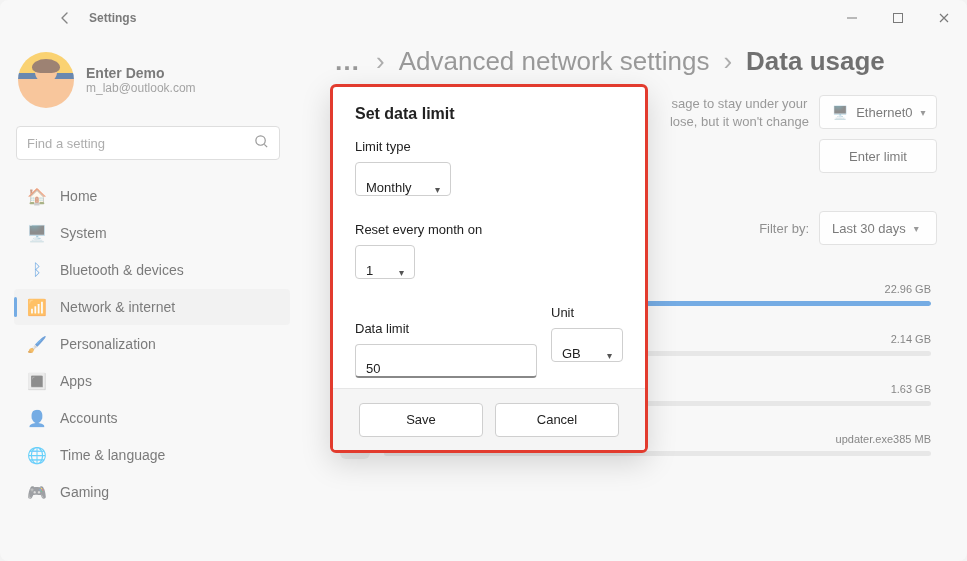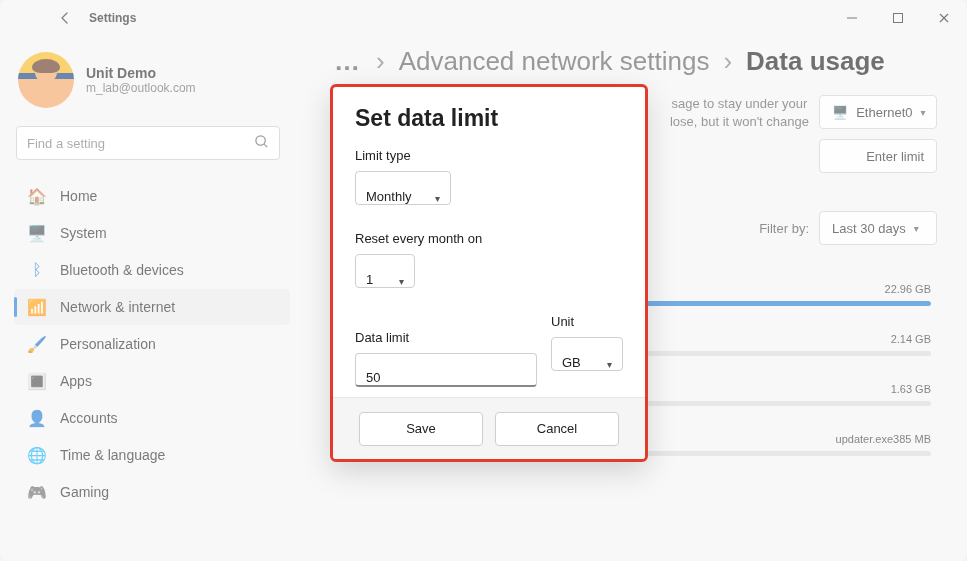--- a/index.html
+++ b/index.html
@@ -27,33 +27,33 @@
   .nav-icon{width:18px;height:18px;display:flex;align-items:center;justify-content:center;font-size:16px;}
   .main{flex:1;padding:10px 30px 0 34px;position:relative;}
   .breadcrumb{display:flex;align-items:center;gap:14px;font-size:26px;color:#555;flex-wrap:nowrap;white-space:nowrap;}
   .bc-dots{letter-spacing:2px;font-weight:700;}
   .bc-sep{color:#777;}
   .bc-link{color:#555;}
   .bc-current{color:#111;font-weight:600;}
   .toprow{display:flex;justify-content:flex-end;gap:10px;margin-top:18px;align-items:flex-start;}
   .desc{color:#555;font-size:13px;max-width:150px;text-align:center;line-height:1.4;}
   .selector,.pill-btn{height:34px;border:1px solid #cfcfcf;border-radius:4px;background:#fdfdfd;display:flex;align-items:center;padding:0 12px;gap:8px;font-size:13px;color:#222;}
-  .pill-btn{justify-content:flex-end;}
+  .pill-btn{justify-content:center;}
   .filter-row{display:flex;justify-content:flex-end;align-items:center;gap:10px;margin-top:38px;font-size:13px;color:#444;}
   .usage-list{margin-top:18px;}
   .usage-row{display:flex;align-items:center;gap:14px;padding:16px 6px 4px 6px;}
   .app-icon{width:30px;height:30px;border-radius:6px;background:#dcdcdc;display:flex;align-items:center;justify-content:center;font-size:16px;}
   .app-body{flex:1;}
   .app-head{display:flex;justify-content:flex-end;font-size:11px;color:#333;}
   .bar{height:5px;border-radius:3px;background:#d8d8d8;margin-top:6px;position:relative;overflow:hidden;}
   .bar-fill{position:absolute;left:0;top:0;bottom:0;background:#1976d2;border-radius:3px;}
   
   .modal{position:absolute;left:330px;top:84px;width:318px;background:#fff;border:3px solid #e23b2e;border-radius:6px;z-index:20;box-shadow:0 10px 30px rgba(0,0,0,0.15);}
   .modal-body{padding:18px 22px 10px 22px;}
-  .modal-title{font-size:23px;font-weight:600;color:#222;margin-bottom:16px;}
+  .modal-title{font-size:16px;font-weight:600;color:#222;margin-bottom:16px;}
   .field-label{font-size:13px;color:#222;margin:14px 0 8px 0;}
   .field-label:first-of-type{margin-top:0;}
   .dropdown,.textin{height:34px;border:1px solid #cfcfcf;border-radius:4px;background:#fff;display:flex;align-items:flex-end;padding:0 10px;font-size:13px;color:#222;justify-content:space-between;gap:10px;}
   .dl-row{display:flex;gap:14px;}
   .dl-col{flex:1;}
   .unit-col{width:72px;}
   .modal-footer{height:62px;background:#f5f5f5;border-top:1px solid #e6e6e6;display:flex;align-items:center;justify-content:center;gap:12px;border-radius:0 0 3px 3px;}
   .m-btn{height:34px;width:124px;border:1px solid #cfcfcf;border-radius:4px;background:#fff;display:flex;align-items:center;justify-content:center;font-size:13px;color:#222;}
   .chev{font-size:10px;color:#555;}
 </style>
@@ -87,21 +87,21 @@
         </div>
     </div>
   </div>
 
   <div class="layout">
 
     <div class="sidebar">
       <div class="profile">
         <div class="avatar"></div>
         <div>
-          <div class="profile-name">Unit Demo</div>
+          <div class="profile-name">Enter Demo</div>
           <div class="profile-email">m_lab@outlook.com</div>
         </div>
       </div>
       <div class="searchbox">
         <span style="color:#777">Find a setting</span>
         <span><svg width="15" height="15" viewBox="0 0 16 16">
               <circle cx="7" cy="7" r="5" stroke="#555" stroke-width="1.3" fill="none"></circle>
               <line x1="11" y1="11" x2="14" y2="14" stroke="#555" stroke-width="1.3"></line>
             </svg></span>
       </div>

